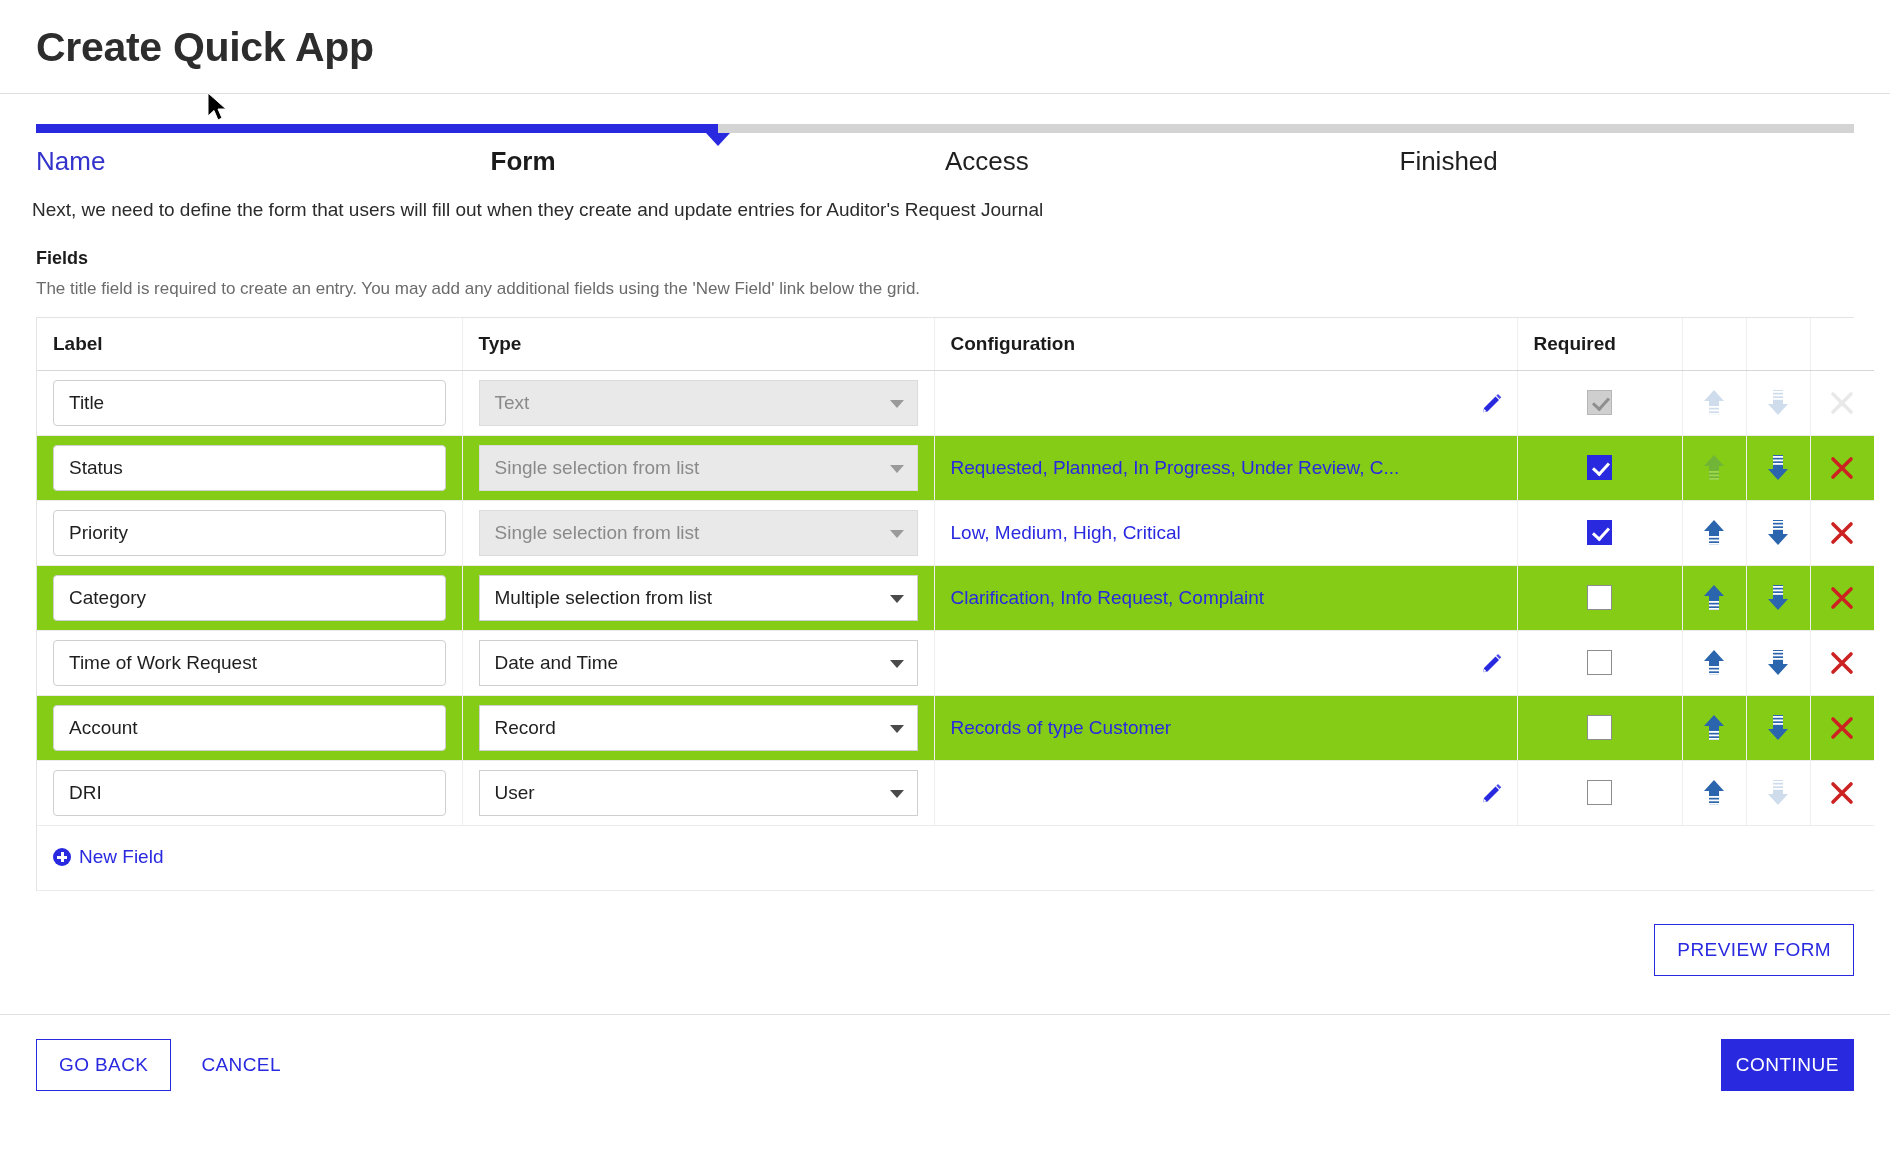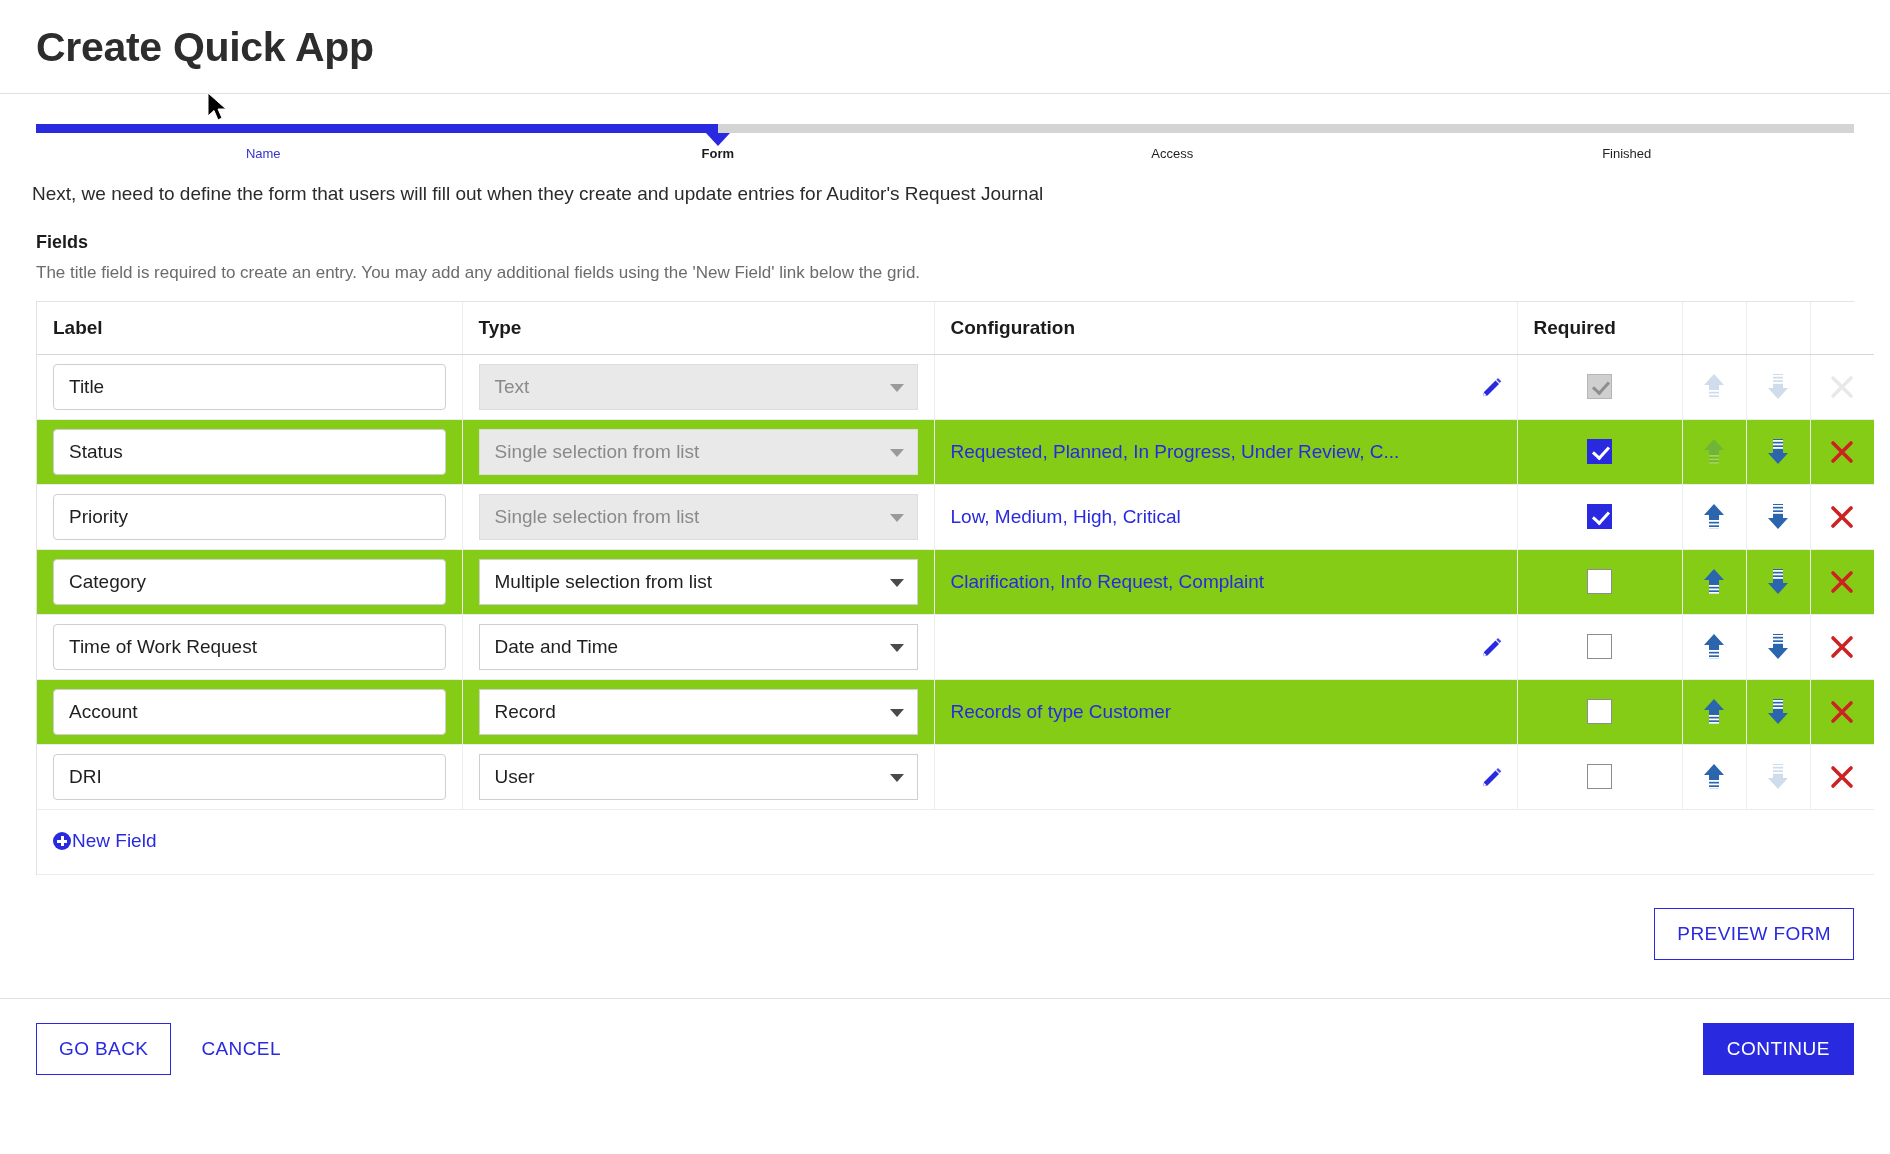--- a/index.html
+++ b/index.html
@@ -51,22 +51,22 @@
     border-right: 12px solid transparent;
     border-top: 13px solid #2929e0;
     transform: translateX(-12px);
   }
   .steps {
     display: flex;
     margin-top: 13px;
   }
   .step {
     flex: 1;
-    text-align: center;
-    font-size: 13px;
+    text-align: left;
+    font-size: 26px;
     color: #1f1f1f;
   }
   .step.done { color: #3333cc; }
   .step.current { font-weight: bold; color: #1b1b1b; }
 
   
   .intro {
     margin: 22px 0 0 32px;
     font-size: 19px;
     color: #2b2b2b;
@@ -232,21 +232,21 @@
 
   
   .newfield-row td {
     height: 58px;
     background: #ffffff;
     border-bottom: 1px solid #e3e3e3;
   }
   .newfield {
     display: inline-flex;
     align-items: center;
-    gap: 1px;
+    gap: 8px;
     color: #2929e0;
     font-size: 19px;
     cursor: pointer;
   }
   .plus-circle {
     width: 18px; height: 18px;
     border-radius: 50%;
     background: #2929e0;
     position: relative;
     display: inline-block;
@@ -299,21 +299,21 @@
     font-family: "Liberation Sans", sans-serif;
     padding: 6px 4px;
   }
   .btn-primary {
     margin-left: auto;
     background: #2929e0;
     color: #ffffff;
     border: none;
     font-size: 19px;
     letter-spacing: 0.5px;
-    padding: 15px 24px;
+    padding: 15px 15px;
     cursor: pointer;
     font-family: "Liberation Sans", sans-serif;
     border-radius: 0;
   }
 </style>
 </head>
 <body>
 
 <div class="page">
 

